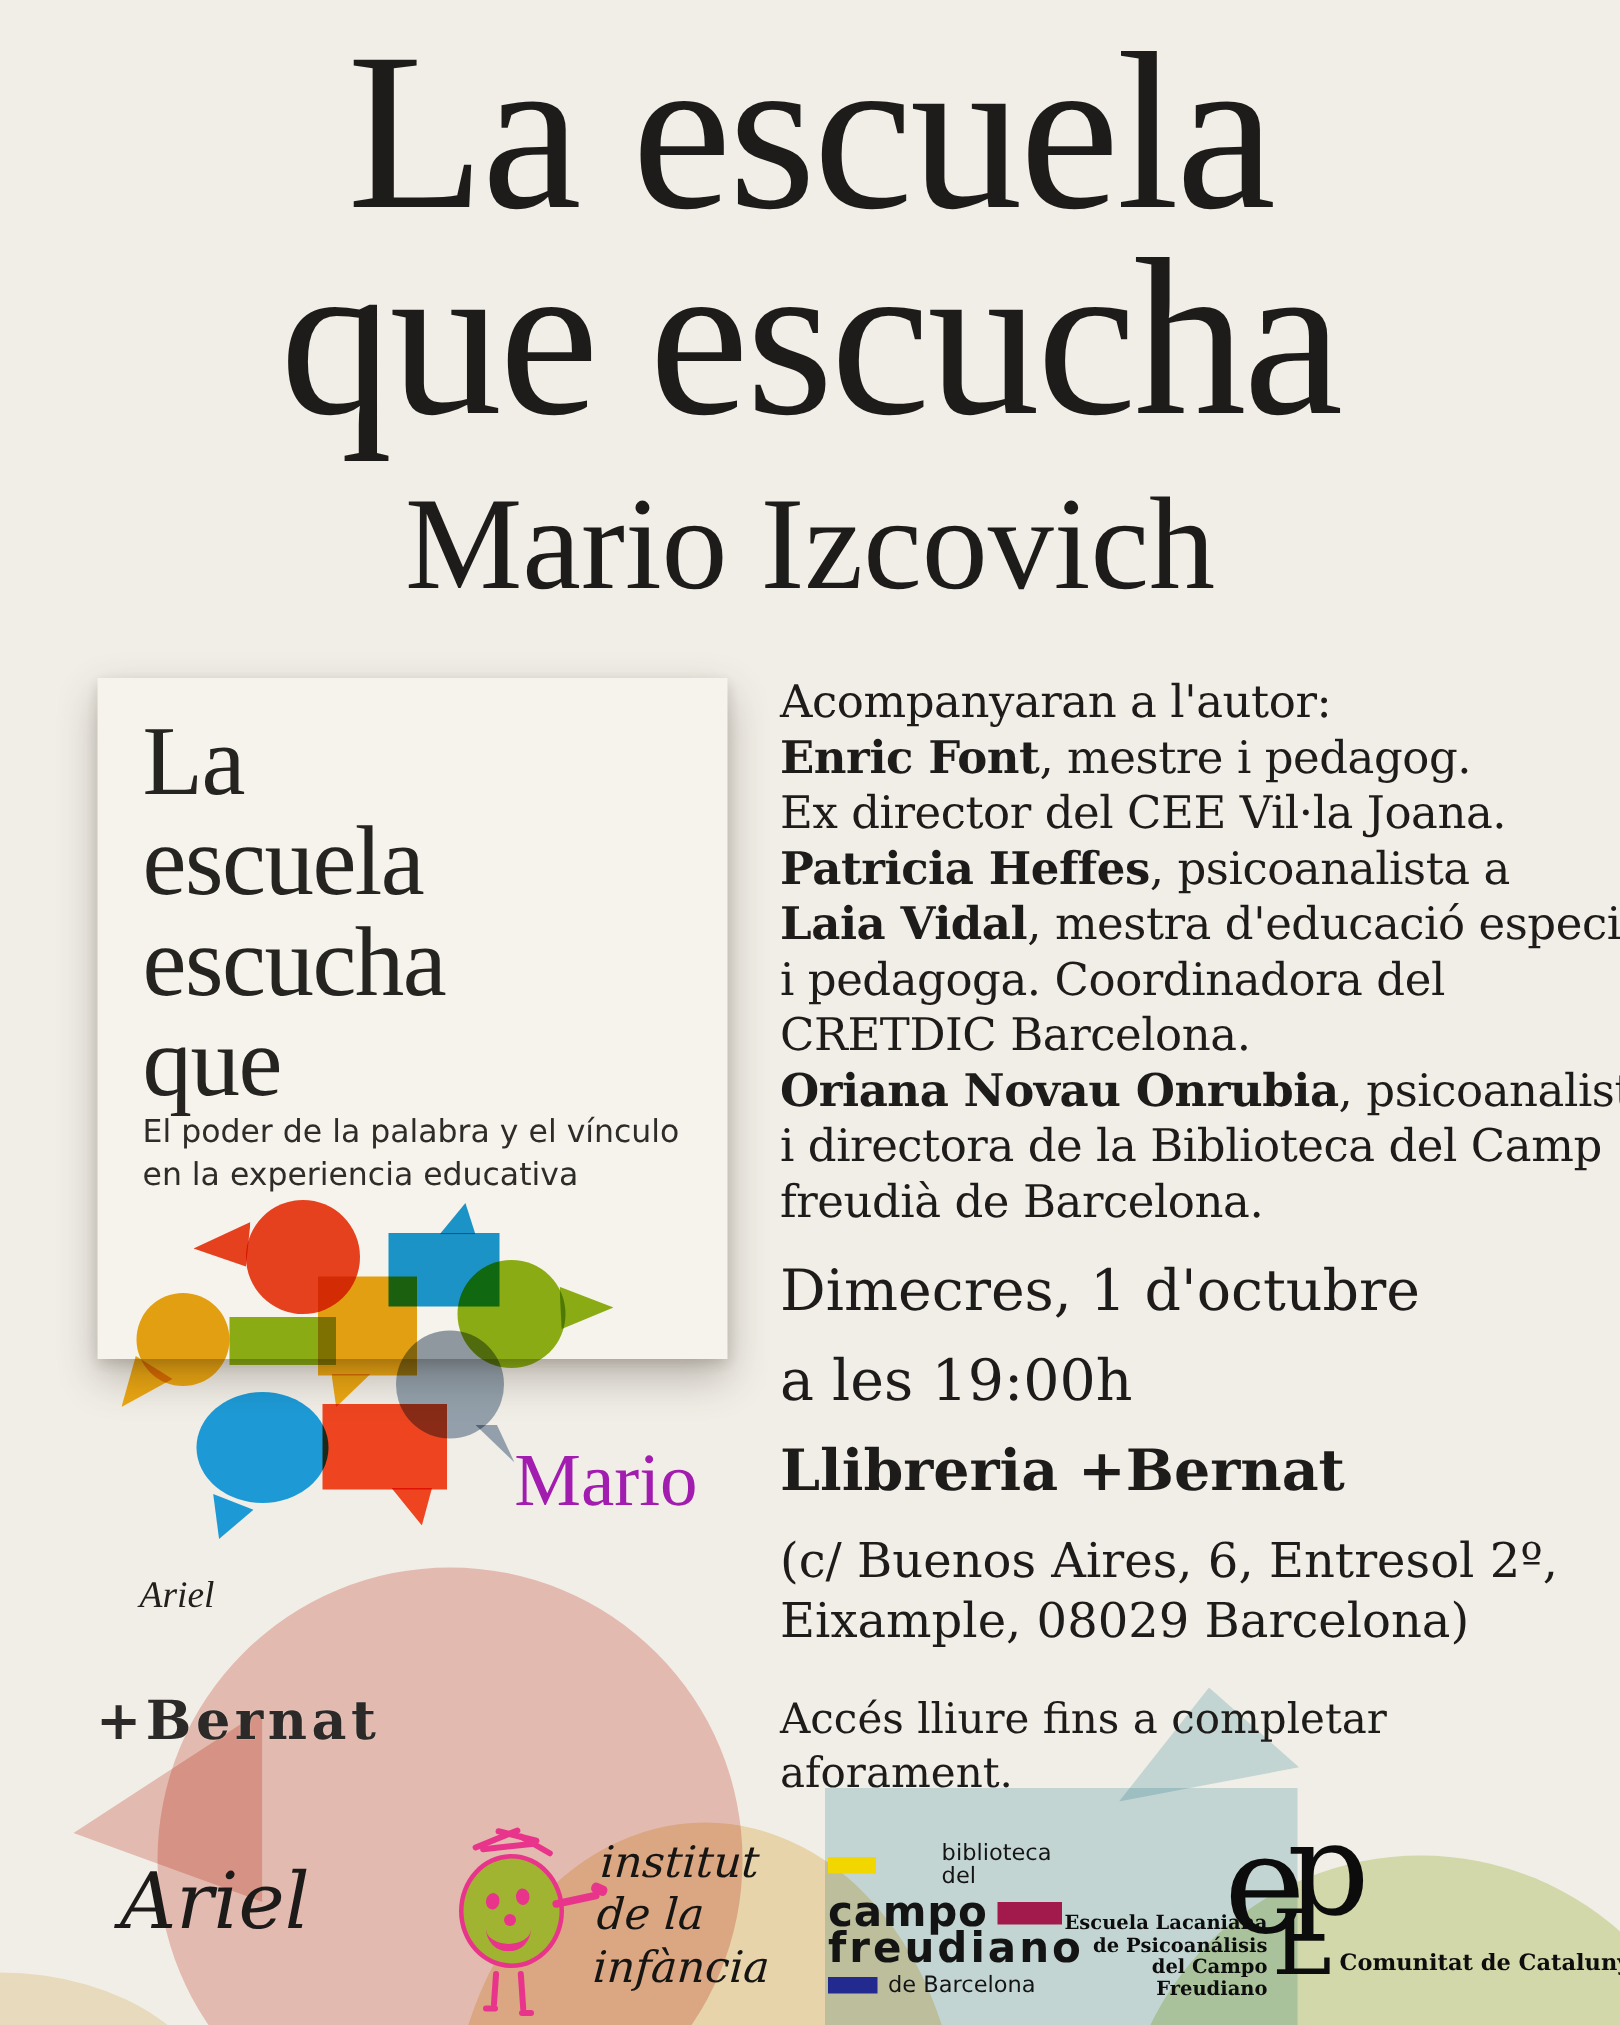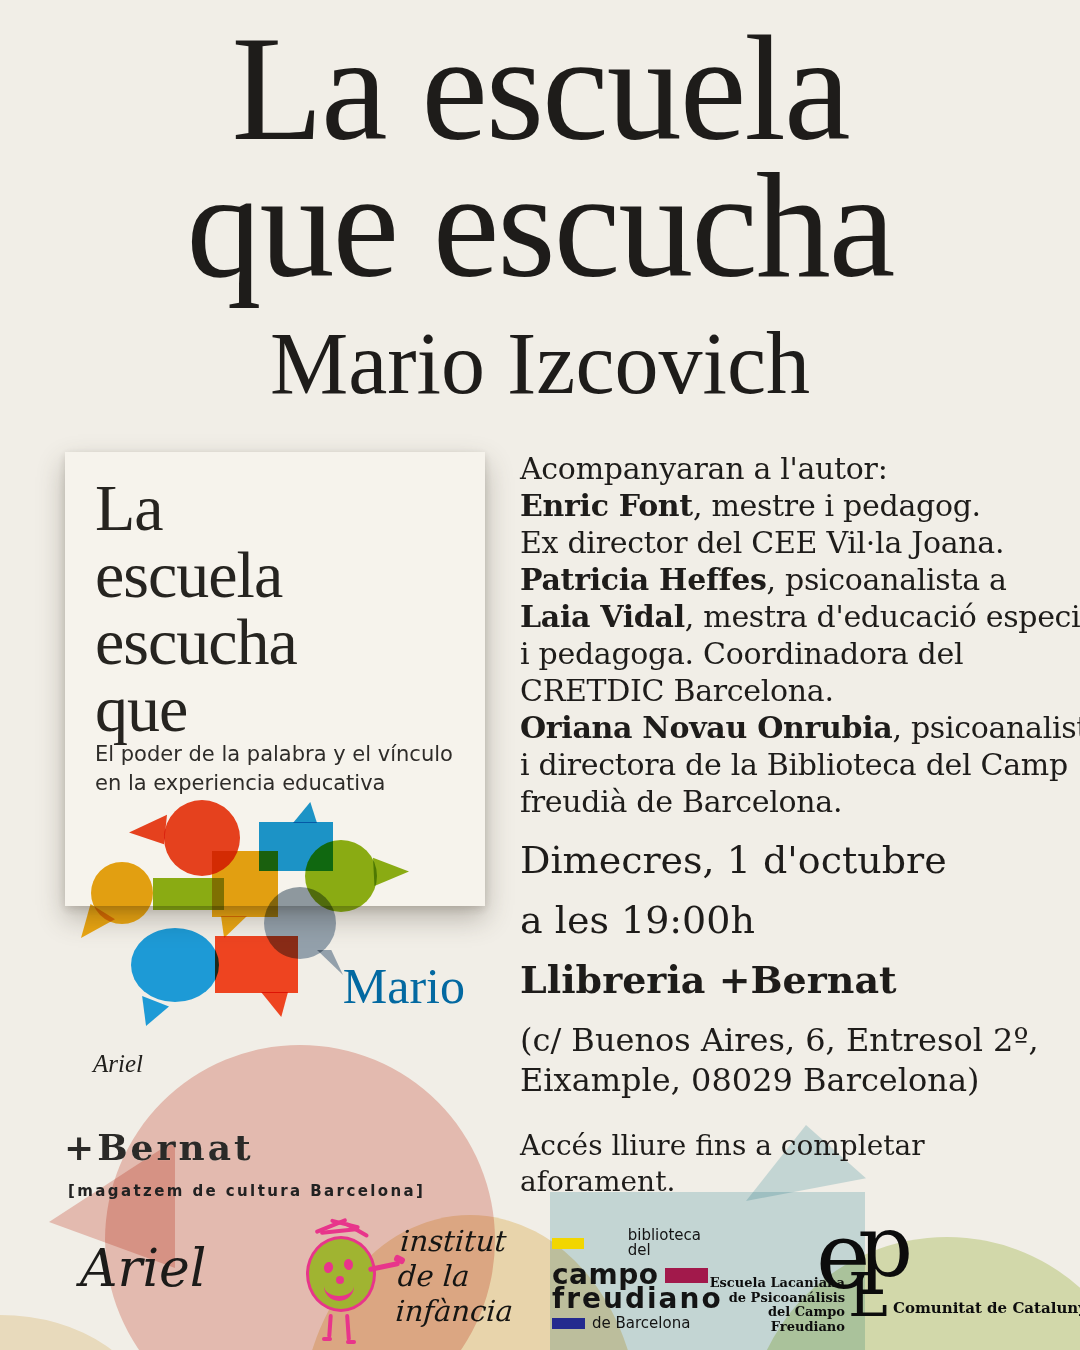--- a/index.html
+++ b/index.html
@@ -27,21 +27,21 @@
   .poster-author{font-size:88px;line-height:92px;margin-top:24px;font-weight:400;}
 
   
   .book-cover{position:absolute;z-index:2;left:65px;top:452px;width:420px;height:454px;
     background:var(--cover-bg);box-shadow:0 12px 26px rgba(70,62,50,.33),0 3px 8px rgba(70,62,50,.18);}
   .cover-title{position:absolute;left:30px;top:22px;font-family:"Liberation Serif",serif;
     font-size:66px;line-height:67px;letter-spacing:-1px;color:#262420;}
   .cover-subtitle{position:absolute;left:30px;top:288px;font-family:"DejaVu Sans",sans-serif;
     font-size:21px;line-height:29px;color:#2e2c29;}
   .cover-author{position:absolute;right:20px;top:508px;text-align:right;
-    font-family:"Liberation Serif",serif;font-size:50px;line-height:53px;color:#0369a1;}
+    font-family:"Liberation Serif",serif;font-size:50px;line-height:53px;color:#a21caf;}
   .cover-publisher{position:absolute;left:28px;top:598px;font-family:"Liberation Serif",serif;
     font-style:italic;font-size:25px;color:#22201d;}
   
   .bub{position:absolute;mix-blend-mode:multiply;}
   .round{border-radius:50%;}
   .amber{background:var(--bubble-amber);} .red{background:var(--bubble-red);}
   .blue{background:var(--bubble-blue);} .green{background:var(--bubble-green);}
   .gray{background:var(--bubble-gray);}
 
   
@@ -176,21 +176,20 @@
     <div class="ev-date">Dimecres, 1 d'octubre</div>
     <div class="ev-time">a les 19:00h</div>
     <div class="ev-venue">Llibreria +Bernat</div>
     <div class="ev-addr first">(c/ Buenos Aires, 6, Entresol 2º,</div>
     <div class="ev-addr">Eixample, 08029 Barcelona)</div>
     <div class="ev-note">Accés lliure fins a completar aforament.</div>
   </div>
 
   <div class="bernat-logo">
     <div class="bernat-name">+Bernat</div>
-    <div class="bernat-tagline">[magatzem de cultura Barcelona]</div>
   </div>
 
   <div class="ariel-wordmark">Ariel</div>
 
   <div class="institut-logo">
     <div class="kid">
       <div class="hair" style="left:18px;top:4px;width:34px;transform:rotate(-22deg);"></div>
       <div class="hair" style="left:34px;top:2px;width:30px;transform:rotate(14deg);"></div>
       <div class="hair" style="left:24px;top:9px;width:38px;transform:rotate(-6deg);"></div>
       <div class="hair" style="left:48px;top:8px;width:26px;transform:rotate(30deg);"></div>

